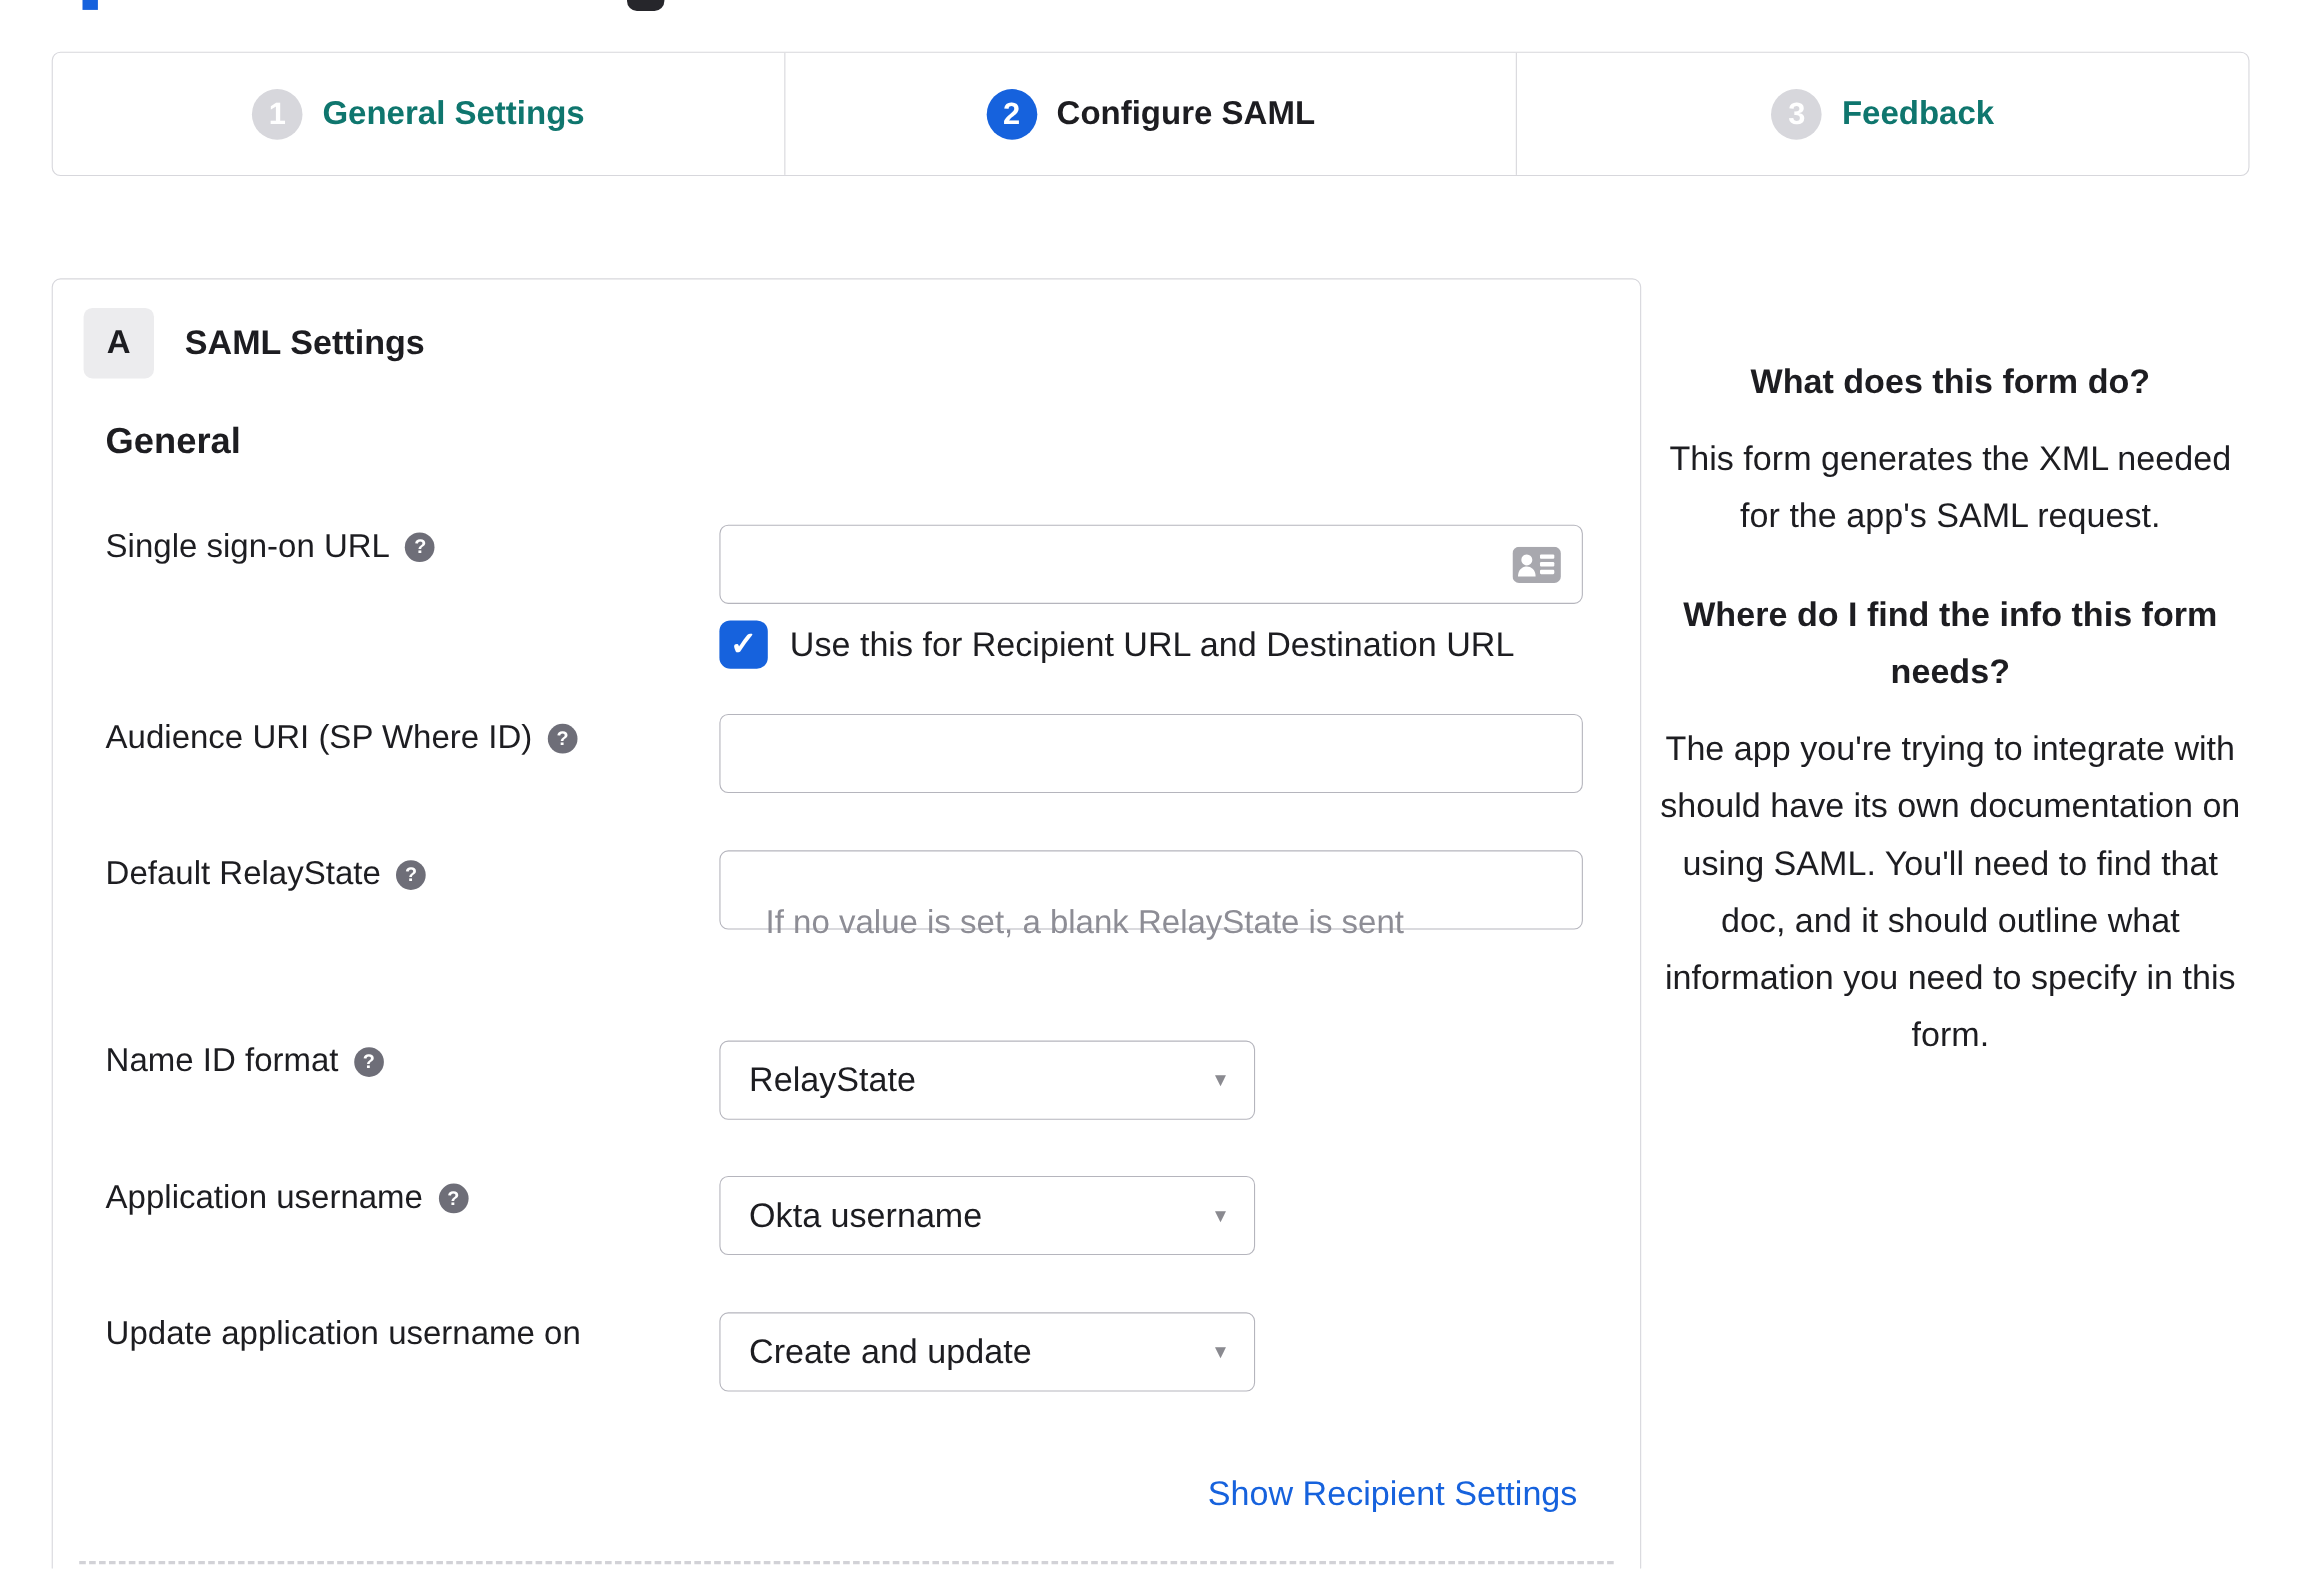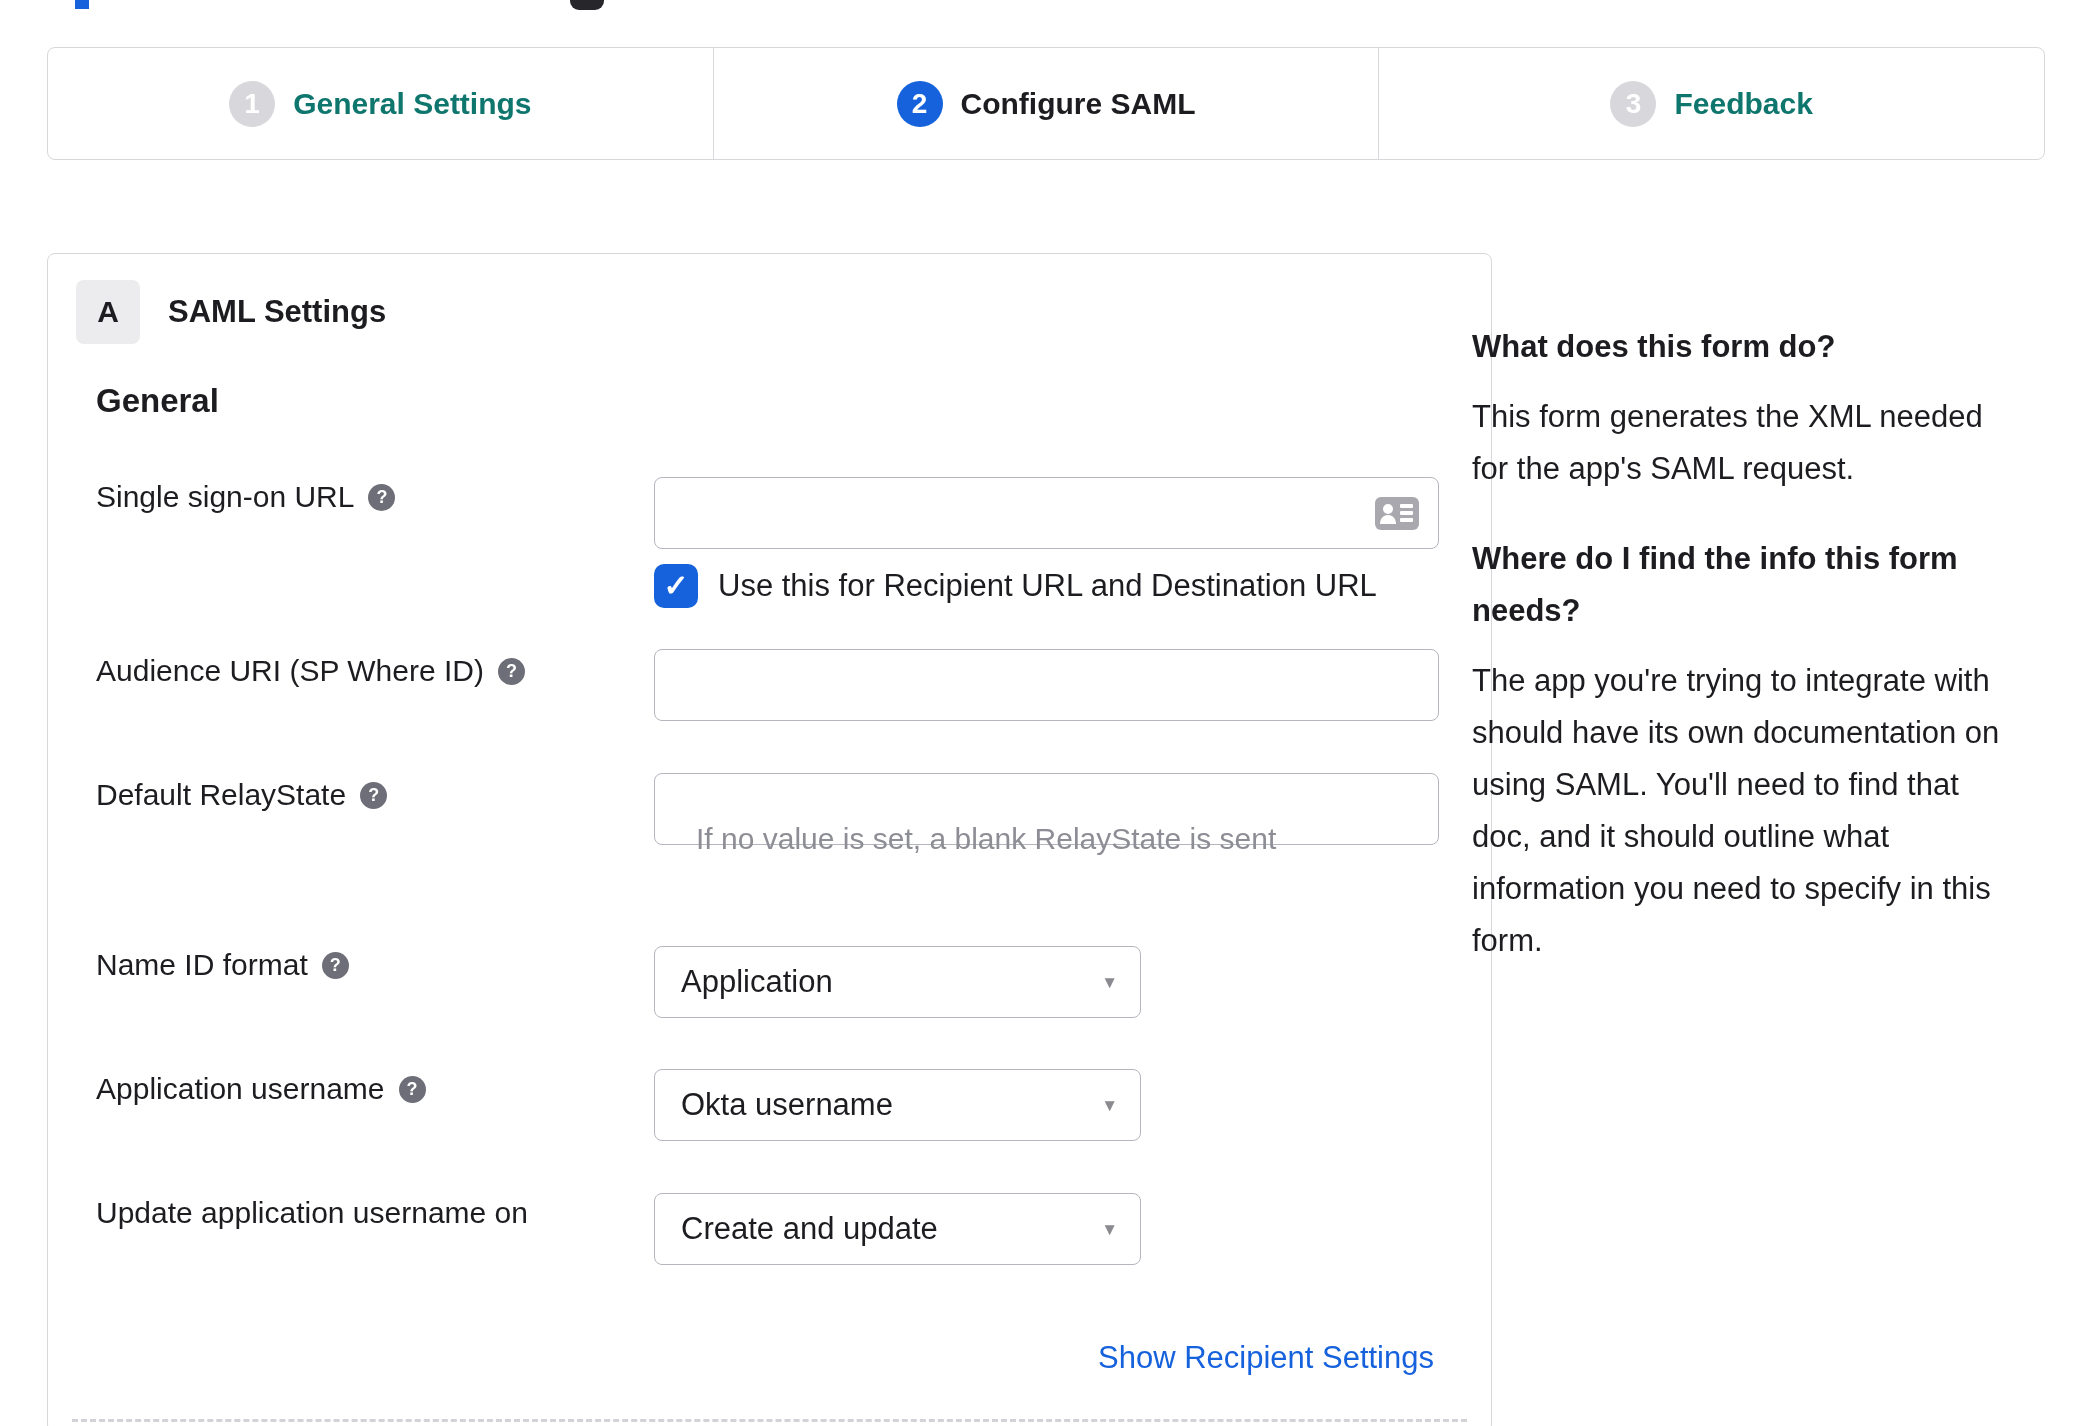--- a/index.html
+++ b/index.html
@@ -114,21 +114,21 @@
     position: absolute; right: 57px; top: 1086px;
     font-size: 31px; color: #1662dd; cursor: pointer; text-decoration: none;
   }
   .dashed-divider {
     position: absolute; left: 24px; right: 24px; top: 1165px;
     border-top: 3px dashed #d2d2d7;
   }
 
   
   .sidebar {
-    position: absolute; left: 1472px; top: 321px; width: 540px;
+    position: absolute; left: 1503px; top: 321px; width: 540px; text-align: center;
   }
   .sidebar h3 {
     font-size: 31px; font-weight: bold; line-height: 52px;
     margin: 0 0 18px 0; color: #1d1d21;
   }
   .sidebar p {
     font-size: 31px; line-height: 52px;
     margin: 0 0 38px 0; color: #1d1d21;
   }
 </style>
@@ -195,21 +195,21 @@
   <div class="text-input-wrap" style="top:519px;">
     <input class="text-input" type="text" value="" style="">
   </div>
   <div class="hint" style="top:568px;margin-left:42px;">If no value is set, a blank RelayState is sent</div>
 
   <div class="field-label" style="top:694px;">
     <span>Name ID format</span>
     <span class="help-icon">?</span>
   </div>
   <div class="select" style="top:692px;">
-    <span class="select-value">Application</span>
+    <span class="select-value">RelayState</span>
     <span class="select-caret">▼</span>
   </div>
 
   <div class="field-label" style="top:818px;">
     <span>Application username</span>
     <span class="help-icon">?</span>
   </div>
   <div class="select" style="top:815px;">
     <span class="select-value">Okta username</span>
     <span class="select-caret">▼</span>

